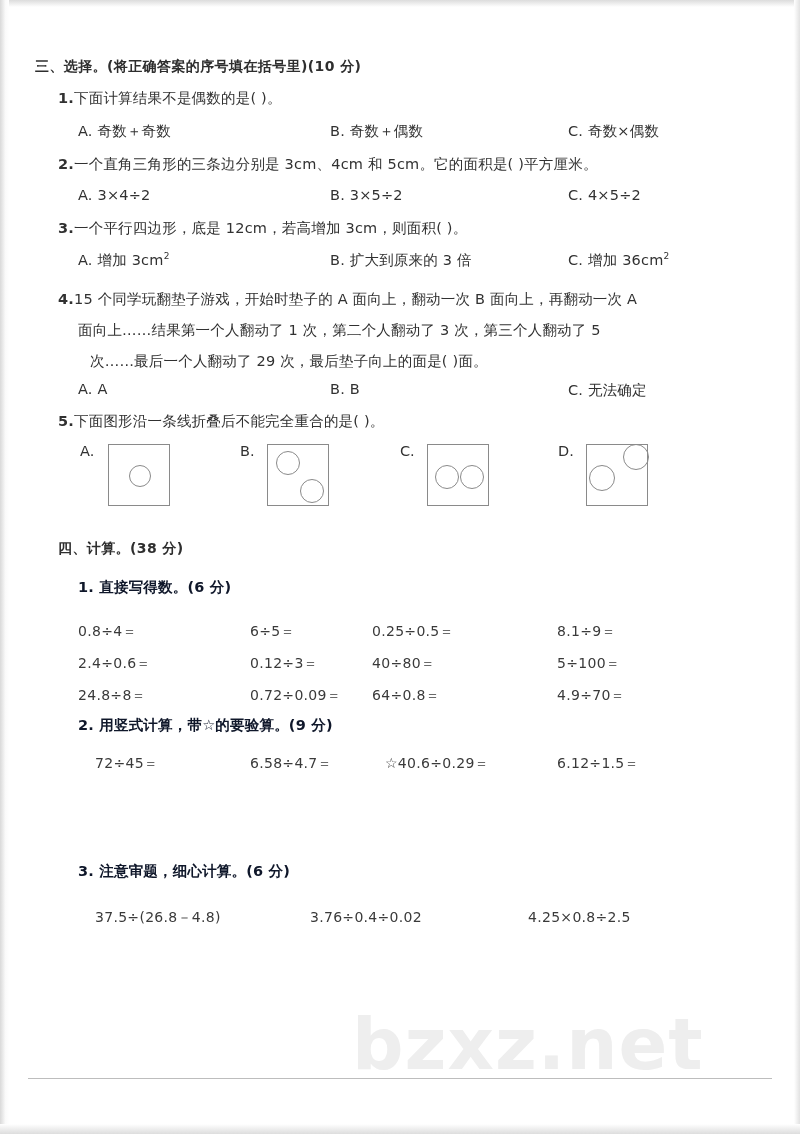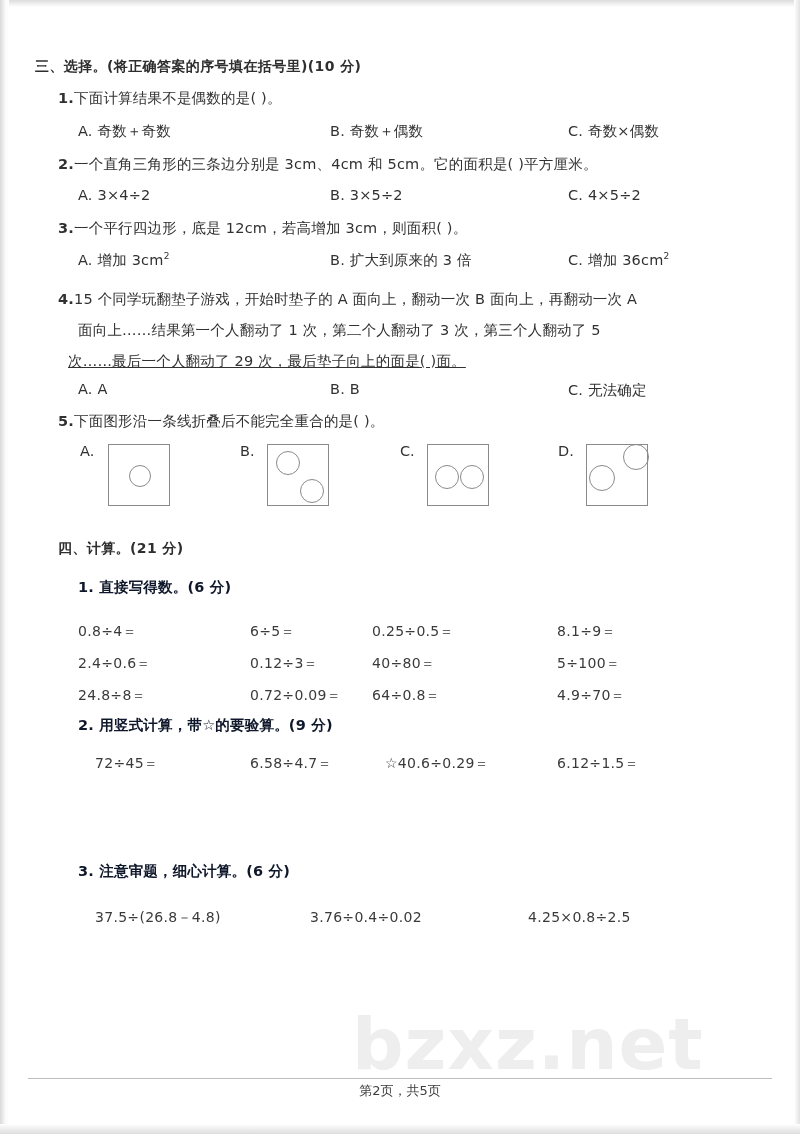--- a/index.html
+++ b/index.html
@@ -184,21 +184,21 @@
     <div class="opt" style="left:330px; top:187px;">B. 3×5÷2</div>
     <div class="opt" style="left:568px; top:187px;">C. 4×5÷2</div>
 
     <div class="q-line" style="left:58px; top:219px;"><span class="q-num">3.</span><span>一个平行四边形，底是 12cm，若高增加 3cm，则面积(        )。</span></div>
     <div class="opt" style="left:78px; top:251px;">A. 增加 3cm<sup>2</sup></div>
     <div class="opt" style="left:330px; top:251px;">B. 扩大到原来的 3 倍</div>
     <div class="opt" style="left:568px; top:251px;">C. 增加 36cm<sup>2</sup></div>
 
     <div class="q-line" style="left:58px; top:290px;"><span class="q-num">4.</span><span>15 个同学玩翻垫子游戏，开始时垫子的 A 面向上，翻动一次 B 面向上，再翻动一次 A</span></div>
     <div class="q-line" style="left:78px; top:321px;">面向上……结果第一个人翻动了 1 次，第二个人翻动了 3 次，第三个人翻动了 5</div>
-    <div class="q-line" style="left:68px; top:352px;text-decoration:underline;">次……最后一个人翻动了 29 次，最后垫子向上的面是(        )面。</div>
+    <div class="q-line" style="left:90px; top:352px;">次……最后一个人翻动了 29 次，最后垫子向上的面是(        )面。</div>
     <div class="opt" style="left:78px; top:381px;">A. A</div>
     <div class="opt" style="left:330px; top:381px;">B. B</div>
     <div class="opt" style="left:568px; top:381px;">C. 无法确定</div>
 
     <div class="q-line" style="left:58px; top:412px;"><span class="q-num">5.</span><span>下面图形沿一条线折叠后不能完全重合的是(        )。</span></div>
 
     <div class="fig-label" style="left:80px; top:443px;">A.</div>
     <div class="fig-box" style="left:108px; top:444px;">
       <div class="fig-circle" style="left:20px; top:20px; width:22px; height:22px;"></div>
     </div>
@@ -214,21 +214,21 @@
       <div class="fig-circle" style="left:7px; top:20px; width:24px; height:24px;"></div>
       <div class="fig-circle" style="left:32px; top:20px; width:24px; height:24px;"></div>
     </div>
 
     <div class="fig-label" style="left:558px; top:443px;">D.</div>
     <div class="fig-box" style="left:586px; top:444px;">
       <div class="fig-circle" style="left:36px; top:-1px; width:26px; height:26px;"></div>
       <div class="fig-circle" style="left:2px; top:20px; width:26px; height:26px;"></div>
     </div>
 
-    <div class="sec-head" style="left:58px; top:540px;">四、计算。(21 分)</div>
+    <div class="sec-head" style="left:58px; top:540px;">四、计算。(38 分)</div>
 
     <div class="sub-head" style="left:78px; top:578px;">1. 直接写得数。(6 分)</div>
 
     <div class="expr" style="left:78px; top:607px;">0.8÷4＝</div>
     <div class="expr" style="left:250px; top:607px;">6÷5＝</div>
     <div class="expr" style="left:372px; top:607px;">0.25÷0.5＝</div>
     <div class="expr" style="left:557px; top:607px;">8.1÷9＝</div>
 
     <div class="expr" style="left:78px; top:639px;">2.4÷0.6＝</div>
     <div class="expr" style="left:250px; top:639px;">0.12÷3＝</div>
@@ -249,15 +249,14 @@
     <div style="position:absolute; left:78px; top:765px; width:640px; height:90px;"></div>
 
     <div class="sub-head" style="left:78px; top:862px;">3. 注意审题，细心计算。(6 分)</div>
     <div class="expr" style="left:95px; top:893px;">37.5÷(26.8－4.8)</div>
     <div class="expr" style="left:310px; top:893px;">3.76÷0.4÷0.02</div>
     <div class="expr" style="left:528px; top:893px;">4.25×0.8÷2.5</div>
 
   </div>
 
   <div class="footer-rule"></div>
-  <div class="footer-text">第2页，共5页</div>
 
 </div>
 
 </body></html>

